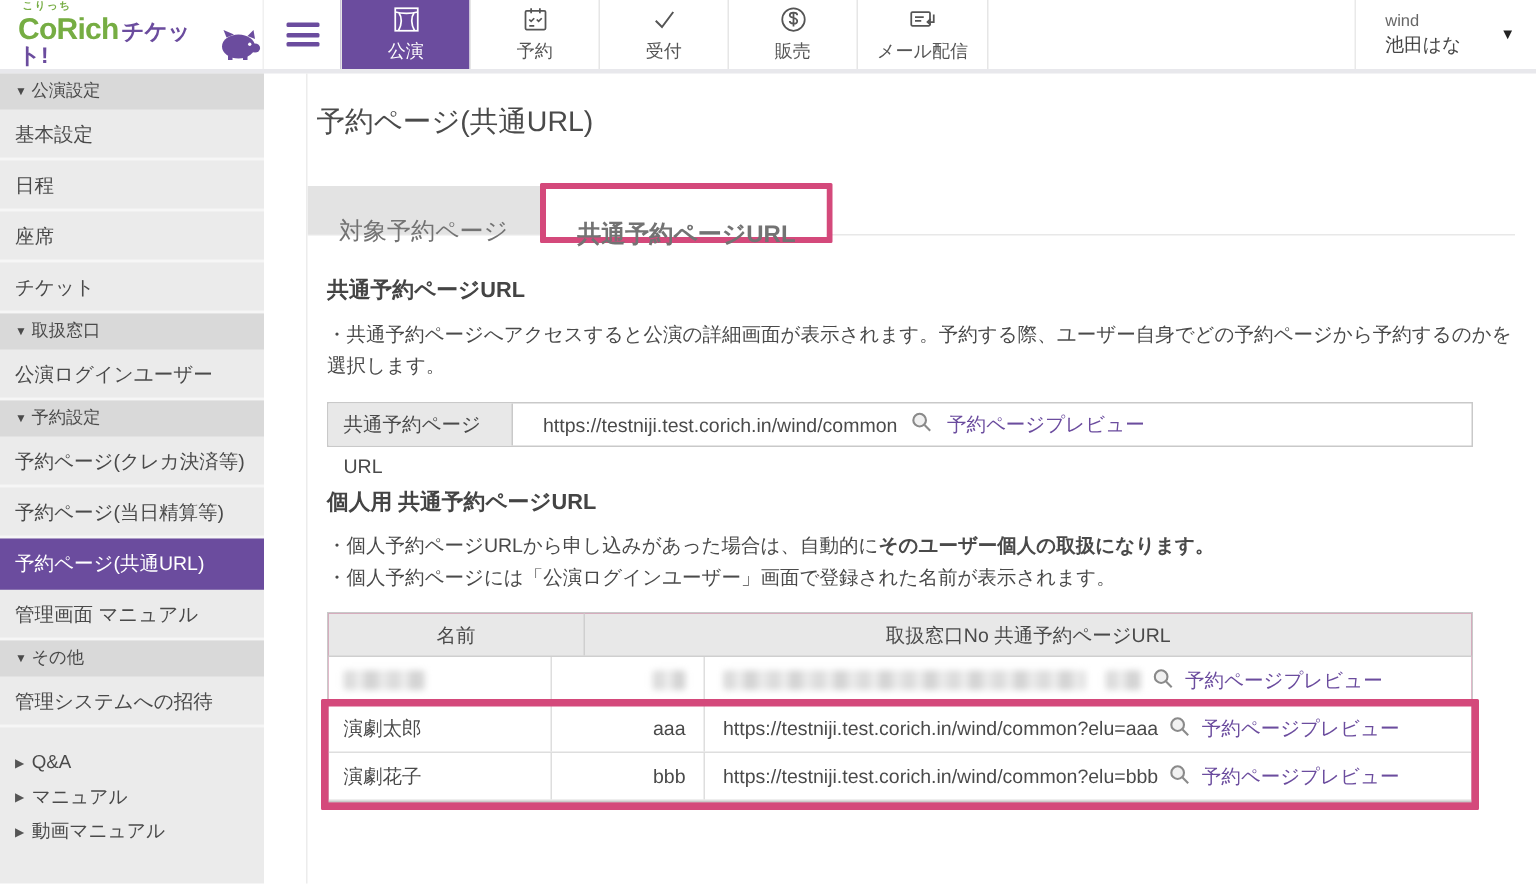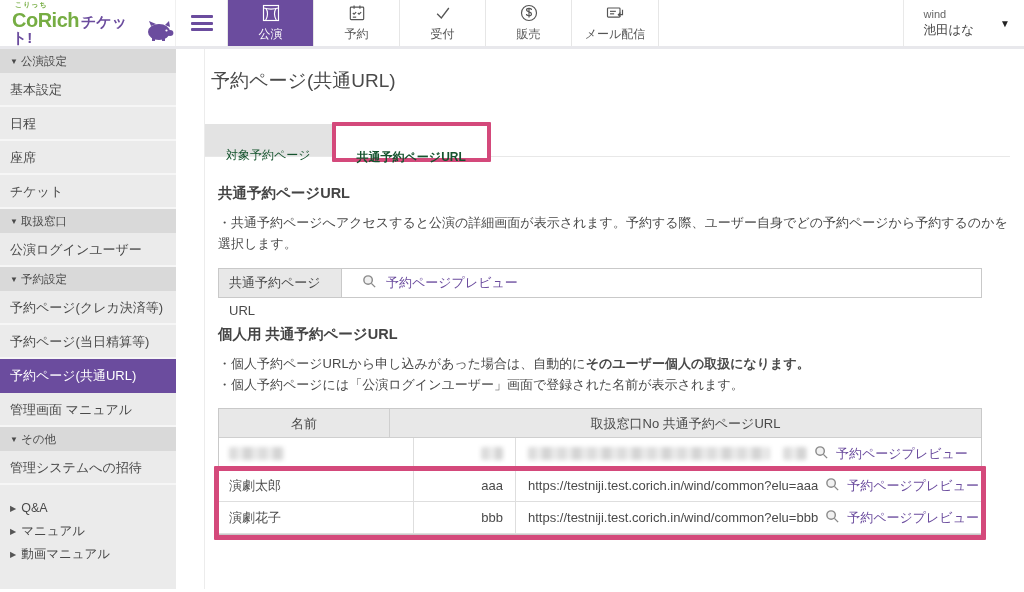--- a/index.html
+++ b/index.html
@@ -41,21 +41,21 @@
   .sb-item { height:34px; line-height:34px; padding-left:10px; font-size:13px; color:#4a4a4a;
     border-bottom:2px solid #f6f6f6; cursor:pointer; white-space:nowrap; }
   .sb-item.active { background:#6b4c9e; color:#fff; border-bottom-color:#6b4c9e; }
   .sb-links { padding:12px 0 0 10px; }
   .sb-link { height:23px; line-height:23px; font-size:12.5px; color:#4a4a4a; cursor:pointer; }
   .sb-link .caret { font-size:8px; margin-right:5px; color:#555; position:relative; top:-1px; }
 
   
   .page-title { font-size:19px; font-weight:normal; color:#4a4a4a; margin:4px 0 0 6px; }
   .tabbar { display:flex; align-items:flex-end; margin-top:23px; border-bottom:1px solid #e8e8e8; height:40px; }
-  .tab { font-size:12px; color:#14532d; height:30px; line-height:30px; padding:16px 21px; cursor:pointer; white-space:nowrap; }
+  .tab { font-size:16px; color:#737373; height:30px; line-height:30px; padding:16px 21px; cursor:pointer; white-space:nowrap; }
   .tab-inactive { background:#e3e3e3; }
   .tab-annotation { border:4px solid #d4497b; border-radius:1px; background:#fff; margin-bottom:-6px; position:relative; z-index:2; }
   .tab-active { font-weight:bold; background:#fff; }
 
   .section { margin-left:13px; }
   .section-heading { font-size:14.5px; font-weight:bold; color:#444; margin-top:27px; }
   .bullets { font-size:13px; line-height:21px; margin-top:9px; color:#4a4a4a; }
 
   .table1 { display:flex; width:764px; height:30px; border:1px solid #c9c9c9; margin-top:14px; font-size:13px; align-items:stretch; }
   .table1-label { width:123px; flex:none; background:#e8e8e8; border-right:1px solid #c9c9c9; line-height:28px; padding-left:10px; }
@@ -65,21 +65,21 @@
   .preview-link { color:#6b4c9e; font-size:13px; text-decoration:none; cursor:pointer; white-space:nowrap; }
   .search-icon { flex:none; display:inline-block; }
 
   .table2 { width:764px; margin-top:13px; border:1px solid #c9c9c9; position:relative; font-size:13px; background:#be185d; }
   .t2-header { display:flex; background:#e8e8e8; height:29px; line-height:29px; border-bottom:1px solid #cfcfcf; text-align:center; color:#4a4a4a; }
   .t2-h1 { width:171px; flex:none; border-right:1px solid #cfcfcf; }
   .t2-h2 { width:102px; flex:none; border-right:1px solid #cfcfcf; }
   .t2-h3 { flex:1; }
   .t2-row { display:flex; height:32px; border-bottom:1px solid #dedede; background:#fff; }
   .t2-row:last-child { border-bottom:none; }
-  .t2-c1 { width:195px; flex:none; border-right:1px solid #dedede; display:flex; align-items:center; padding-left:10px;font-family:Liberation Serif, serif; }
+  .t2-c1 { width:149px; flex:none; border-right:1px solid #dedede; display:flex; align-items:center; padding-left:10px;font-family:Liberation Serif, serif; }
   .t2-c2 { width:102px; flex:none; border-right:1px solid #dedede; display:flex; align-items:center; justify-content:flex-end; padding-right:12px; }
   .t2-c3 { flex:1; display:flex; align-items:center; padding-left:12px; gap:7px; }
 
   .annotation-overlay { position:absolute; left:-5px; right:-5px; top:57px; bottom:-6px;
     border:5px solid #d4497b; border-radius:1px; pointer-events:none; z-index:3; }
 
   .blur { display:inline-block; height:13px; border-radius:2px; filter:blur(2px);
     background:repeating-linear-gradient(90deg,#dcdcdc 0 8px,#ececec 8px 14px,#d4d4d4 14px 23px,#e9e9e9 23px 30px); }
   .blur-name { width:55px; }
   .blur-no { width:22px; }
@@ -211,20 +211,21 @@
         <div class="tab tab-active">共通予約ページURL</div>
       </div>
     </div>
 
     <section class="section">
       <h2 class="section-heading">共通予約ページURL</h2>
       <div class="bullets">・共通予約ページへアクセスすると公演の詳細画面が表示されます。予約する際、ユーザー自身でどの予約ページから予約するのかを選択します。</div>
       <div class="table1">
         <div class="table1-label">共通予約ページURL</div>
         <div class="table1-value">
+          <span class="url-text">https://testniji.test.corich.in/wind/common</span>
           <span class="search-icon">
             <svg width="15" height="15" viewBox="0 0 16 16" fill="none" stroke="#8a8a8a" stroke-width="1.5">
                 <circle cx="6.5" cy="6.5" r="4.5" fill="#f1f1f1"></circle>
                 <line x1="10" y1="10" x2="14" y2="14"></line>
               </svg>
           </span>
           <a class="preview-link">予約ページプレビュー</a>
         </div>
       </div>
     </section>

